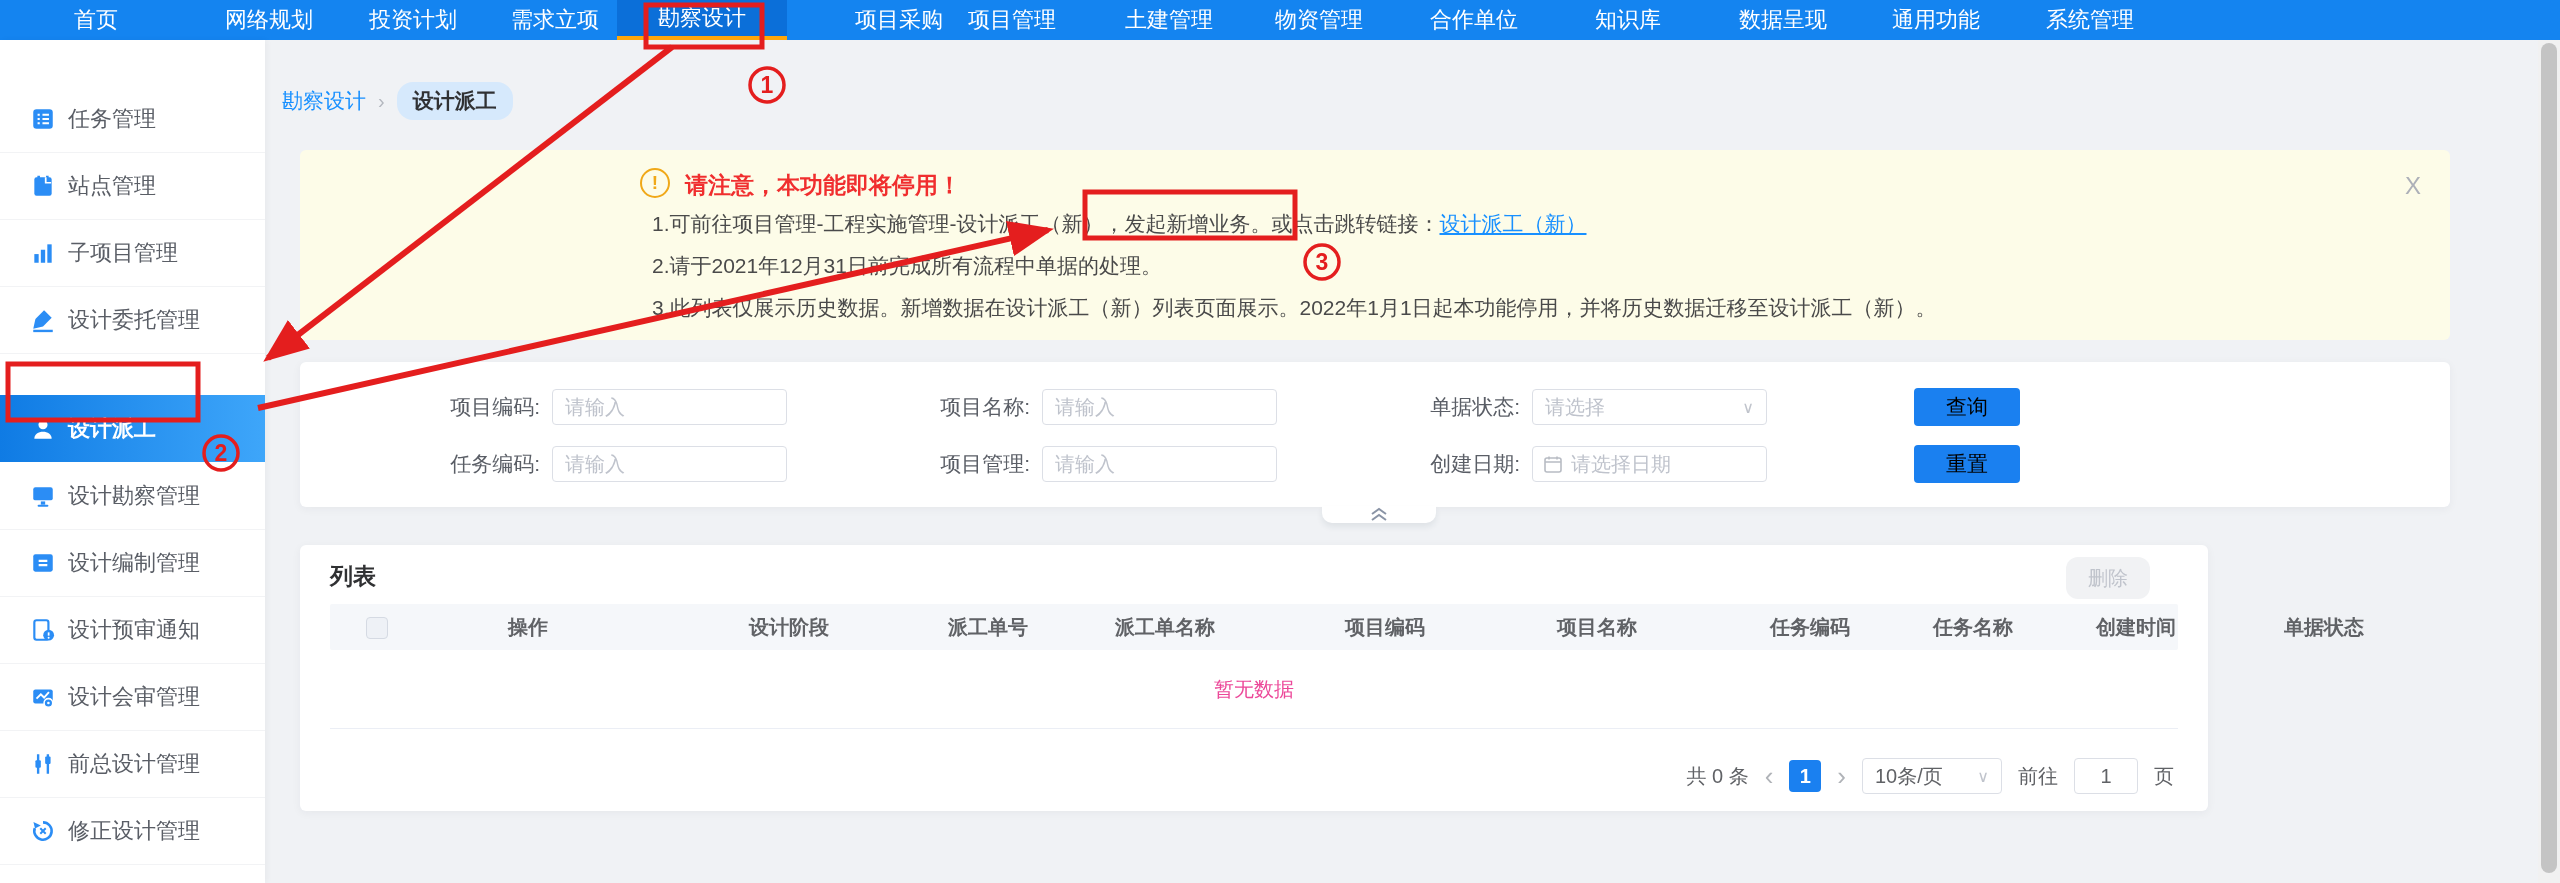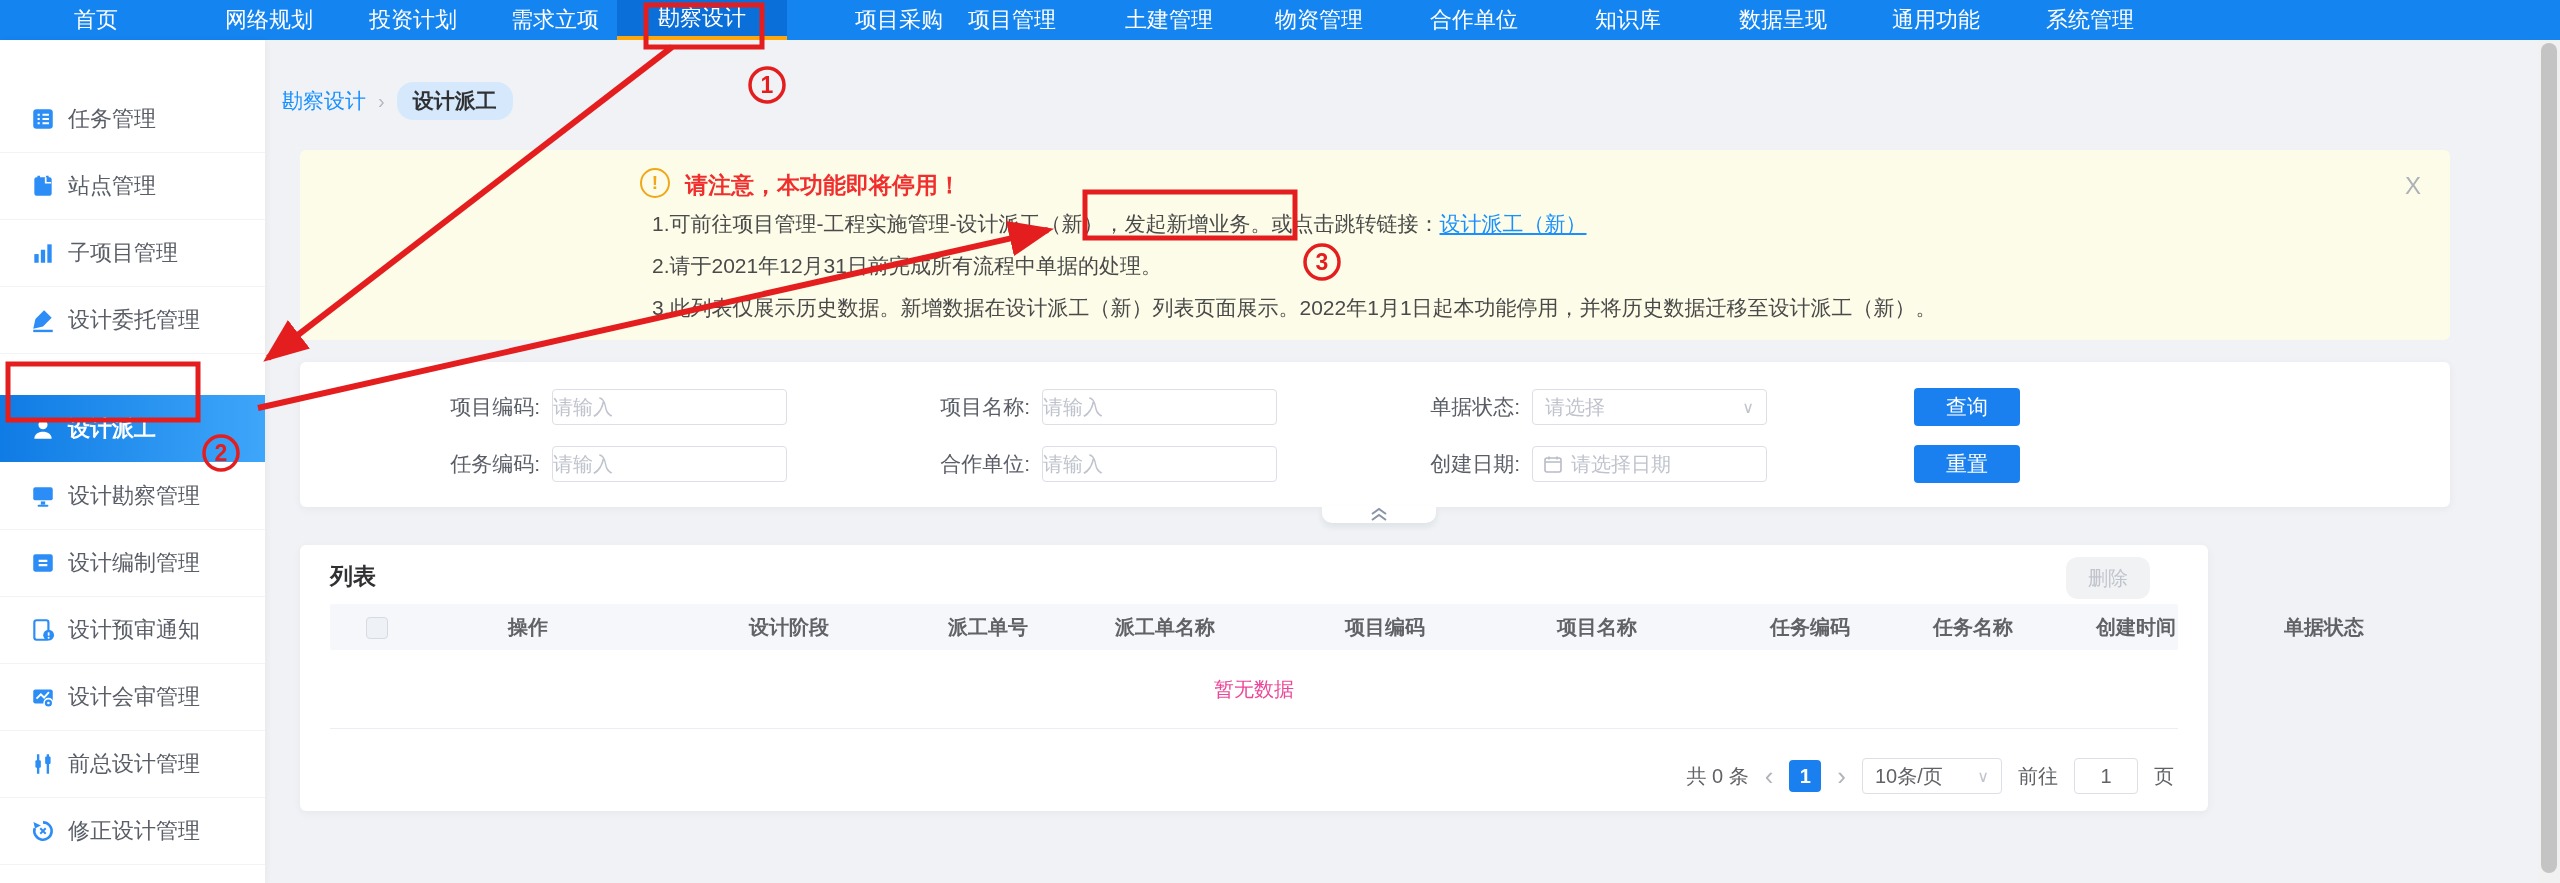--- a/index.html
+++ b/index.html
@@ -39,26 +39,26 @@
   
   .card{position:absolute;background:#fff;border-radius:6px;box-shadow:0 2px 10px rgba(31,45,61,.05);}
   .form-card{left:300px;top:362px;width:2150px;height:145px;}
   .list-card{left:300px;top:545px;width:1908px;height:266px;}
 
   
   .fgroup{position:absolute;display:flex;align-items:center;height:38px;}
   .f-label{width:150px;text-align:right;padding-right:12px;color:#5a5e66;font-size:21px;white-space:nowrap;}
   .f-box{width:235px;height:36px;border:1px solid #dcdfe6;border-radius:4px;background:#fff;box-sizing:border-box;
          display:flex;align-items:center;font-size:20px;color:#606266;}
-  input.f-box{padding:0 0;outline:none;}
+  input.f-box{padding:0 12px;outline:none;}
   input.f-box::placeholder{color:#bfc3cc;}
   .f-placeholder{color:#bfc3cc;flex:1;padding-left:12px;}
   .f-chevron{color:#c0c4cc;font-size:16px;padding-right:12px;}
   .cal-ico{margin-left:10px;margin-right:-4px;color:#b8bcc4;display:inline-flex;}
-  .btn{position:absolute;width:106px;height:38px;background:#1a80f0;color:#ffffff;border:none;border-radius:4px;
+  .btn{position:absolute;width:106px;height:38px;background:#1a80f0;color:#000000;border:none;border-radius:4px;
        font-size:21px;cursor:pointer;font-family:inherit;}
   .collapse-tab{position:absolute;left:1322px;top:506px;width:114px;height:17px;background:#fff;
                 border-radius:0 0 10px 10px;box-shadow:0 4px 6px rgba(31,45,61,.08);display:flex;align-items:center;justify-content:center;cursor:pointer;}
 
   
   .list-title{position:absolute;left:30px;top:16px;font-size:23px;font-weight:bold;color:#303133;}
   .btn-del{position:absolute;right:58px;top:12px;width:84px;height:42px;background:#f1f2f4;color:#c0c4cc;
            border:none;border-radius:12px;font-size:20px;font-family:inherit;}
   .thead{position:absolute;left:30px;right:30px;top:59px;height:46px;background:#f5f7fa;border-radius:2px;}
   .th{position:absolute;top:0;height:46px;line-height:46px;transform:translateX(-50%);
@@ -253,21 +253,21 @@
       <div class="f-box">
         <span class="f-placeholder">请选择</span>
         <span class="f-chevron">∨</span>
       </div>
     </div>
     <div class="fgroup" style="left:90px;top:83px">
       <span class="f-label">任务编码:</span>
       <input class="f-box" placeholder="请输入" style="">
     </div>
     <div class="fgroup" style="left:580px;top:83px">
-      <span class="f-label">合作单位:</span>
+      <span class="f-label">项目管理:</span>
       <input class="f-box" placeholder="请输入" style="">
     </div>
     <div class="fgroup" style="left:1070px;top:83px">
       <span class="f-label">创建日期:</span>
       <div class="f-box">
         <span class="cal-ico">
             <svg width="20" height="20" viewBox="0 0 20 20">
               <rect x="2" y="4" width="16" height="14" rx="2" fill="none" stroke="currentColor" stroke-width="1.6"></rect>
               <path d="M2 8h16M6 2.5v3M14 2.5v3" stroke="currentColor" stroke-width="1.6"></path>
             </svg>

